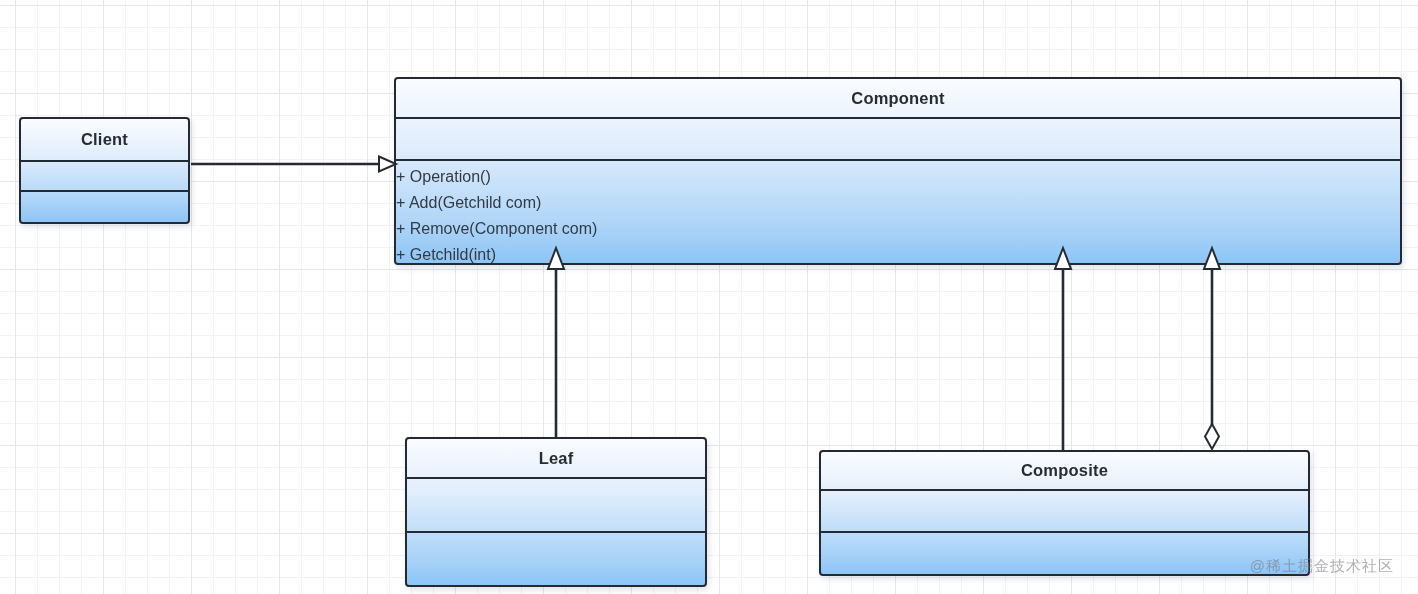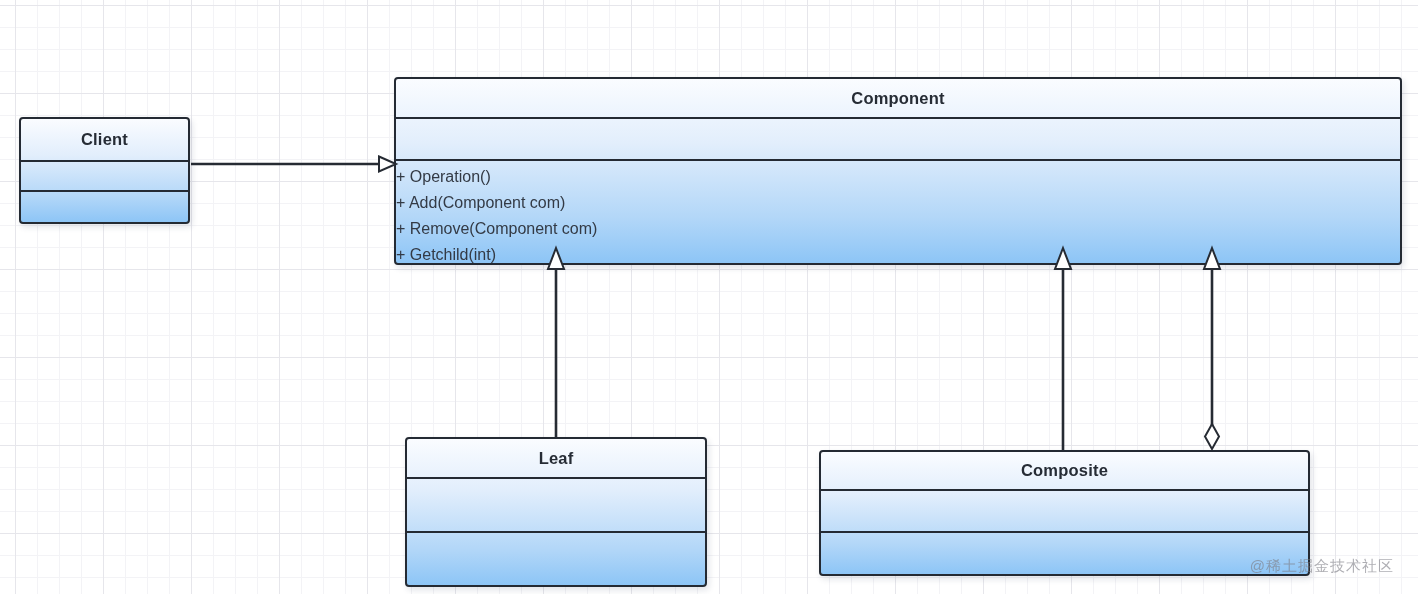--- a/index.html
+++ b/index.html
@@ -101,21 +101,21 @@
     <div class="section sec-attrs"></div>
     <div class="section sec-ops"></div>
   </div>
 
   <div class="uml-class box-component">
     <div class="title">Component</div>
     <div class="section sec-attrs"></div>
     <div class="section sec-ops">
       <ul class="methods">
         <li>+ Operation()</li>
-        <li>+ Add(Component com)</li>
+        <li>+ Add(Getchild com)</li>
         <li>+ Remove(Component com)</li>
         <li>+ Getchild(int)</li>
       </ul>
     </div>
   </div>
 
   <div class="uml-class box-leaf">
     <div class="title">Leaf</div>
     <div class="section sec-attrs"></div>
     <div class="section sec-ops"></div>

